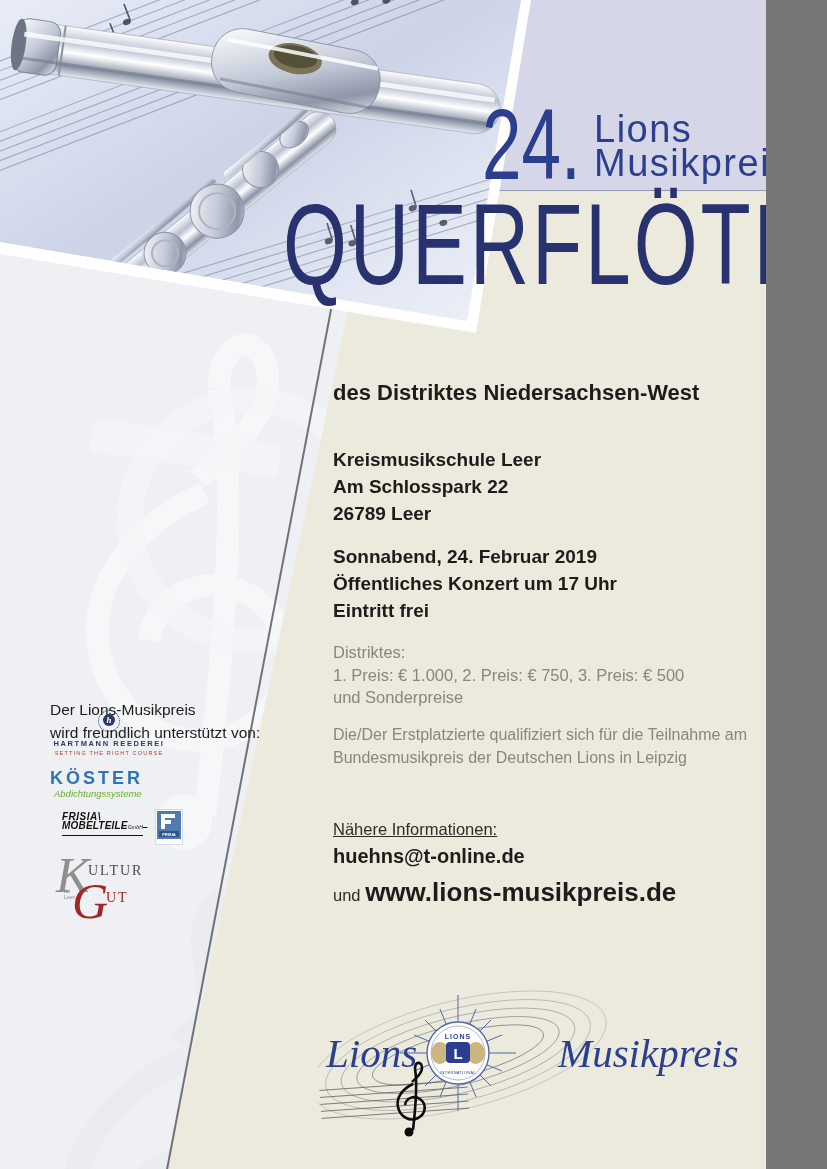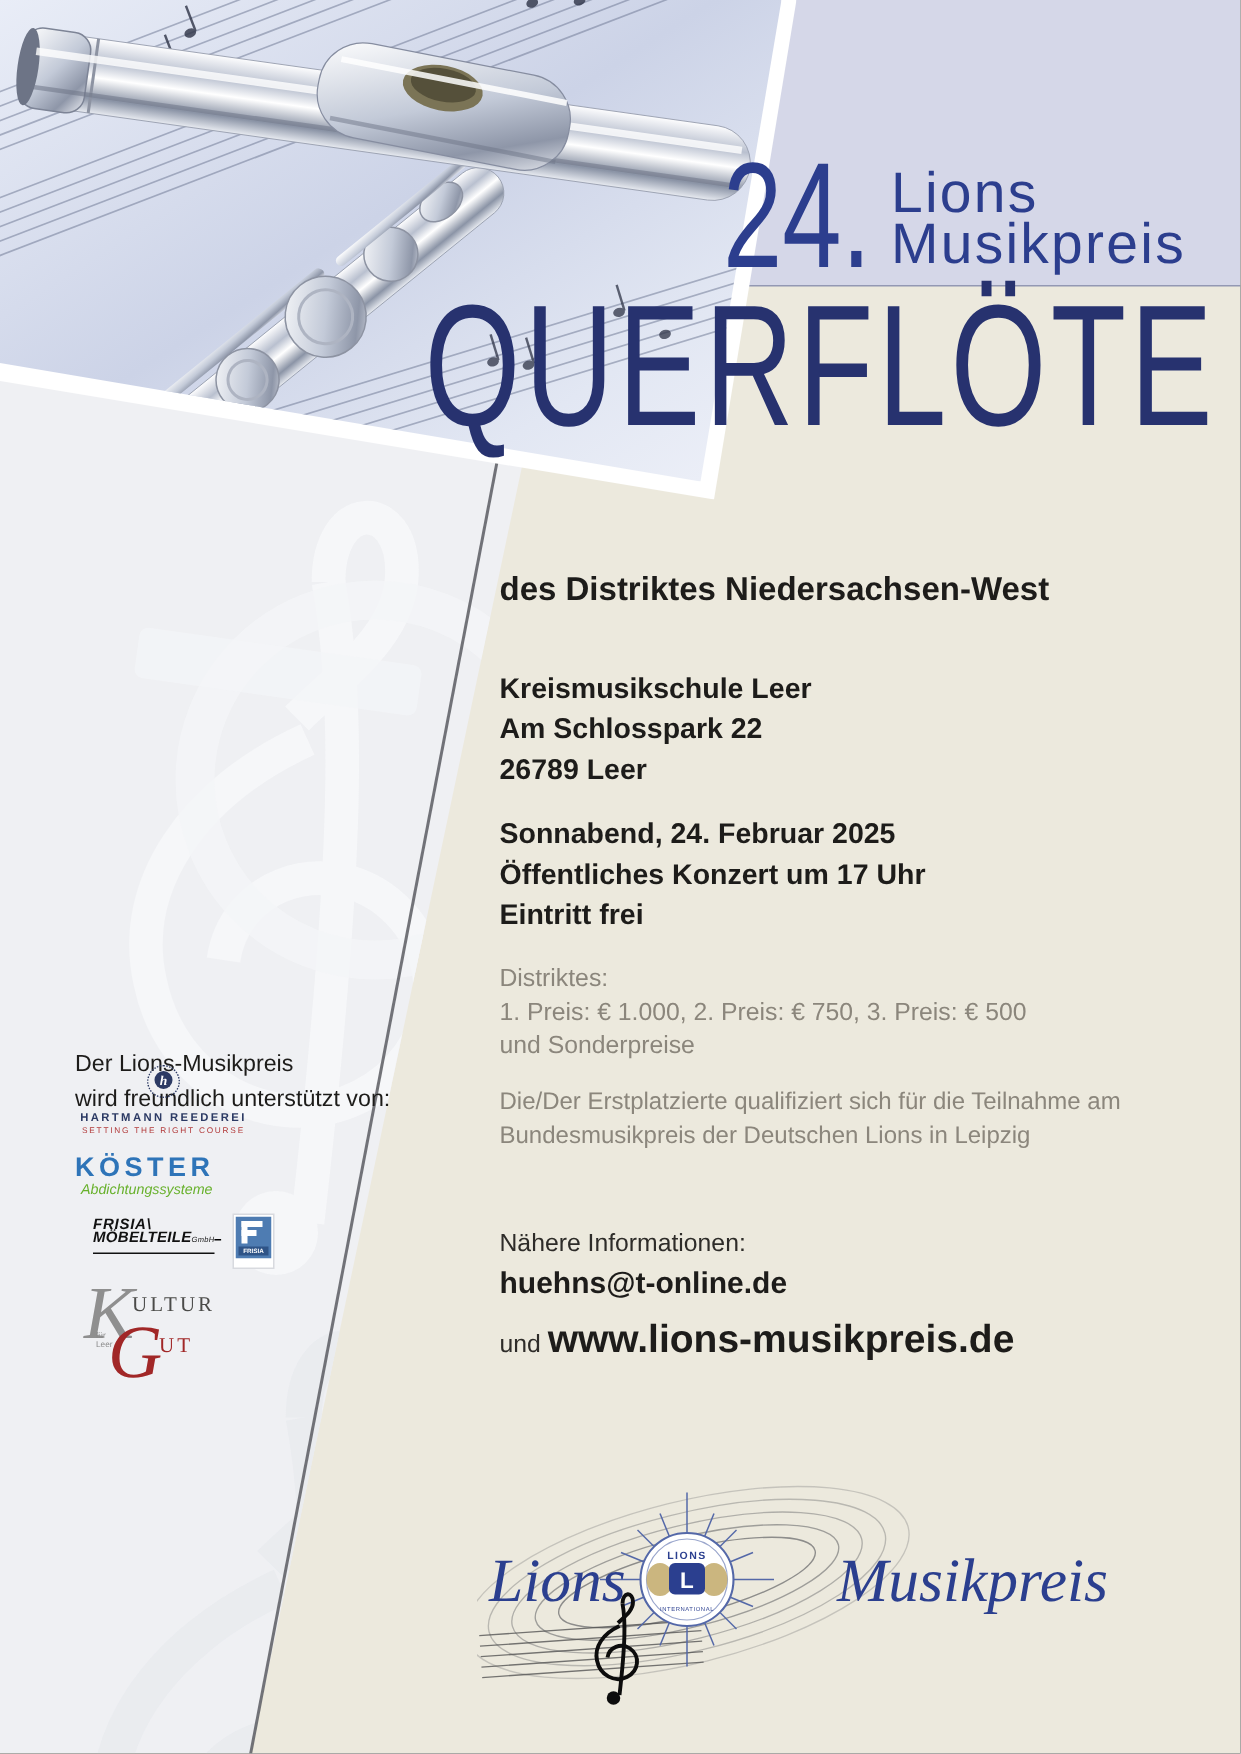--- a/index.html
+++ b/index.html
@@ -5,21 +5,21 @@
   :root{
     --c-band:#d5d7e8; --c-panel:#ece9dd; --c-sheet:#eff0f3;
     --c-navy:#2c3e8e; --c-title_navy:#27326f; --c-text_black:#1d1c1a;
     --c-text_dark:#2e2c29; --c-text_gray:#8b867c; --c-logo_blue:#2b3f8f;
     --c-koester_blue:#2e74b8; --c-koester_green:#68b12c;
     --c-hartmann_navy:#2c3a64; --c-hartmann_red:#b23a3a;
     --c-kultur_red:#a12727; --c-kultur_gray:#8f8f8f;
   }
   html,body{margin:0;padding:0;background:#777;}
   .poster{
-    position:relative;width:827px;height:1169px;overflow:hidden;
+    position:relative;width:766px;height:1169px;overflow:hidden;
     background:var(--c-panel);
     font-family:"Liberation Sans",sans-serif;
   }
   
   .band-top{position:absolute;left:0;top:0;width:827px;height:190px;background:var(--c-band);}
   .band-rule{position:absolute;left:488px;top:190px;width:339px;height:1px;background:#4a5590;opacity:.55;}
   
   .gray-sheet{
     position:absolute;left:0;top:0;width:827px;height:1169px;
     clip-path:polygon(0 228px,352px 292px,167px 1169px,0 1169px);
@@ -52,21 +52,21 @@
     position:absolute;left:283px;top:187px;font-size:115px;line-height:1;
     color:var(--c-title_navy);letter-spacing:4px;transform:scaleX(.715);transform-origin:0 0;white-space:nowrap;
   }
   
   .col{position:absolute;left:333px;white-space:nowrap;}
   .district{top:380px;font-size:22px;font-weight:bold;color:var(--c-text_black);text-align:center;}
   .venue{top:446px;font-size:19px;font-weight:bold;color:var(--c-text_black);line-height:27px;}
   .event{top:543px;font-size:19px;font-weight:bold;color:var(--c-text_black);line-height:27px;}
   .prizes{top:641px;font-size:16.5px;color:var(--c-text_gray);line-height:22.5px;}
   .qualif{top:724px;font-size:16px;color:var(--c-text_gray);line-height:22.5px;}
-  .contact-h{top:820px;font-size:16.5px;color:var(--c-text_dark);}
+  .contact-h{top:820px;font-size:16.5px;color:var(--c-text_dark);text-decoration:underline;}
   .contact-email{top:845px;font-size:20px;font-weight:bold;color:var(--c-text_black);}
   .contact-web{top:877px;font-size:16.5px;color:var(--c-text_dark);}
   .contact-web b{font-size:26px;color:var(--c-text_black);}
   
   .sp-intro{position:absolute;left:50px;top:658px;font-size:15.5px;line-height:23px;color:var(--c-text_black);white-space:nowrap;margin-top:40px;}
   .hartmann{position:absolute;left:44px;top:710px;width:130px;text-align:center;}
   .hartmann .emblem{display:inline-block;width:20px;height:20px;border:1px dotted var(--c-hartmann_navy);border-radius:50%;position:relative;}
   .hartmann .emblem i{position:absolute;left:4px;top:3px;width:12px;height:12px;background:var(--c-hartmann_navy);border-radius:50%;color:#fff;font-style:italic;font-weight:bold;font-size:9px;line-height:12px;font-family:"Liberation Serif",serif;}
   .hartmann .name{margin-top:3px;font-size:7.5px;font-weight:bold;letter-spacing:1.6px;color:var(--c-hartmann_navy);white-space:nowrap;}
   .hartmann .tag{margin-top:2px;font-size:5.5px;letter-spacing:1.2px;color:var(--c-hartmann_red);white-space:nowrap;}
@@ -233,21 +233,21 @@
 
   <div class="col district">des Distriktes Niedersachsen-West</div>
 
   <div class="col venue">
     <div>Kreismusikschule Leer</div>
     <div>Am Schlosspark 22</div>
     <div>26789 Leer</div>
   </div>
 
   <div class="col event">
-    <div>Sonnabend, 24. Februar 2025</div>
+    <div>Sonnabend, 24. Februar 2019</div>
     <div>Öffentliches Konzert um 17 Uhr</div>
     <div>Eintritt frei</div>
   </div>
 
   <div class="col prizes">
     <div>Distriktes:</div>
     <div>1. Preis: € 1.000, 2. Preis: € 750, 3. Preis: € 500</div>
     <div>und Sonderpreise</div>
   </div>
 

